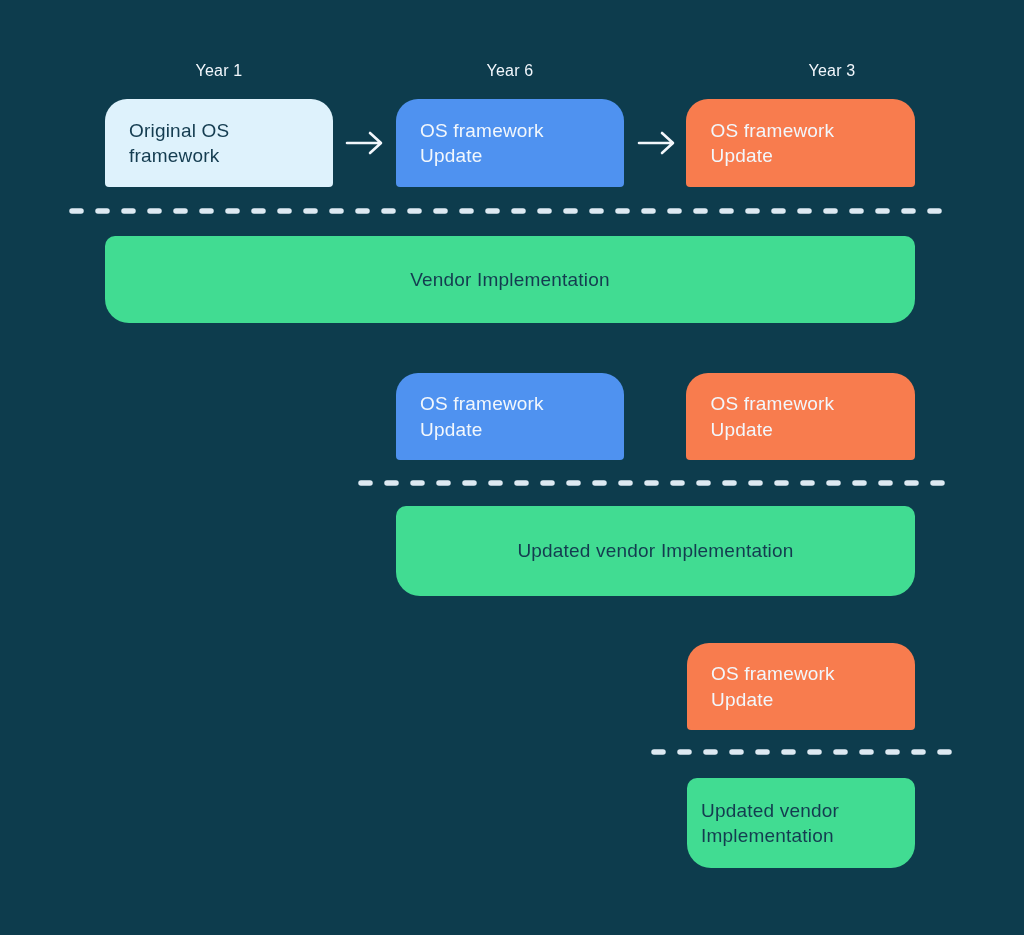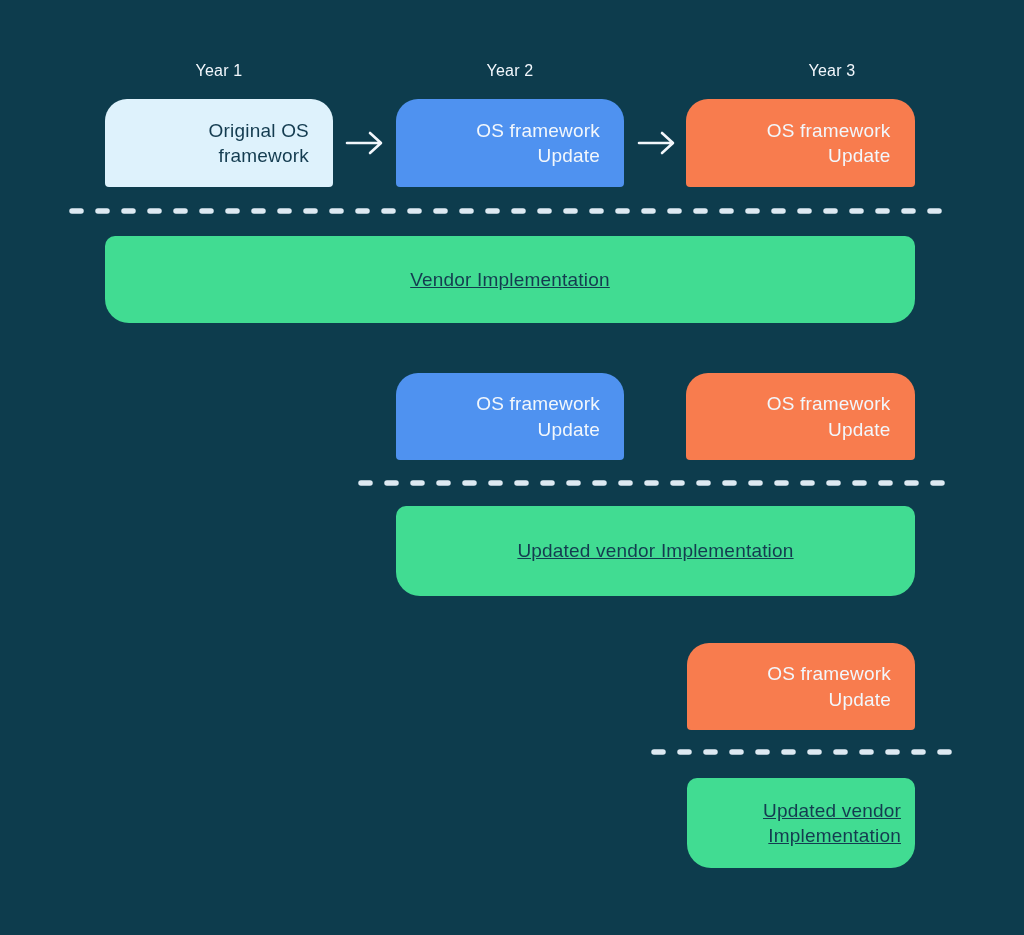--- a/index.html
+++ b/index.html
@@ -22,40 +22,39 @@
     text-align: center;
     color: var(--text-light, #f2f7fc);
     font-size: 16px;
     letter-spacing: .2px;
   }
   .box {
     position: absolute;
     display: flex;
     align-items: center;
     justify-content: center;
-    text-align: right;
+    text-align: left;
     font-size: 19px;
     line-height: 1.32;
     letter-spacing: .2px;
   }
   .update-box {
     width: 228px;
     height: 88px;
     border-radius: 22px 22px 4px 4px;
     color: var(--text-light, #f2f7fc);
   }
   .update-box .box-label { max-width: 180px; }
   .original { background: var(--original-box, #def2fc); color: var(--text-dark, #143c50); }
   .blue   { background: var(--update-blue, #4f92f0); }
   .orange { background: var(--update-orange, #f87c4e); }
   .vendor-box {
     background: var(--vendor-green, #41dc92);
     color: var(--text-dark, #143c50);
     border-radius: 10px 10px 24px 24px;
-    text-decoration: underline;
   }
   .vendor-box .box-label { max-width: 200px; }
   .vendor-box.wide .box-label { max-width: none; }
   .arrow-icon, .dash-line { position: absolute; }
   .dash-line line {
     stroke: var(--dash, #dde9f2);
     stroke-width: 5.5;
     stroke-linecap: round;
     stroke-dasharray: 9 17;
   }
@@ -66,21 +65,21 @@
     stroke-linejoin: round;
     fill: none;
   }
 </style>
 </head>
 <body>
 
 <div class="canvas">
 
   <div class="year-label" style="left:105px">Year 1</div>
-  <div class="year-label" style="left:396px">Year 2</div>
+  <div class="year-label" style="left:396px">Year 6</div>
   <div class="year-label" style="left:718px">Year 3</div>
 
   <div class="box update-box original" style="left:105px; top:99px">
     <span class="box-label">Original OS framework</span>
   </div>
 
   <svg class="arrow-icon" style="left:344px; top:129px" width="42" height="28" viewBox="0 0 42 28" aria-hidden="true">
     <path d="M3 14 H36 M26 4 L37 14 L26 24"></path>
   </svg>
 

